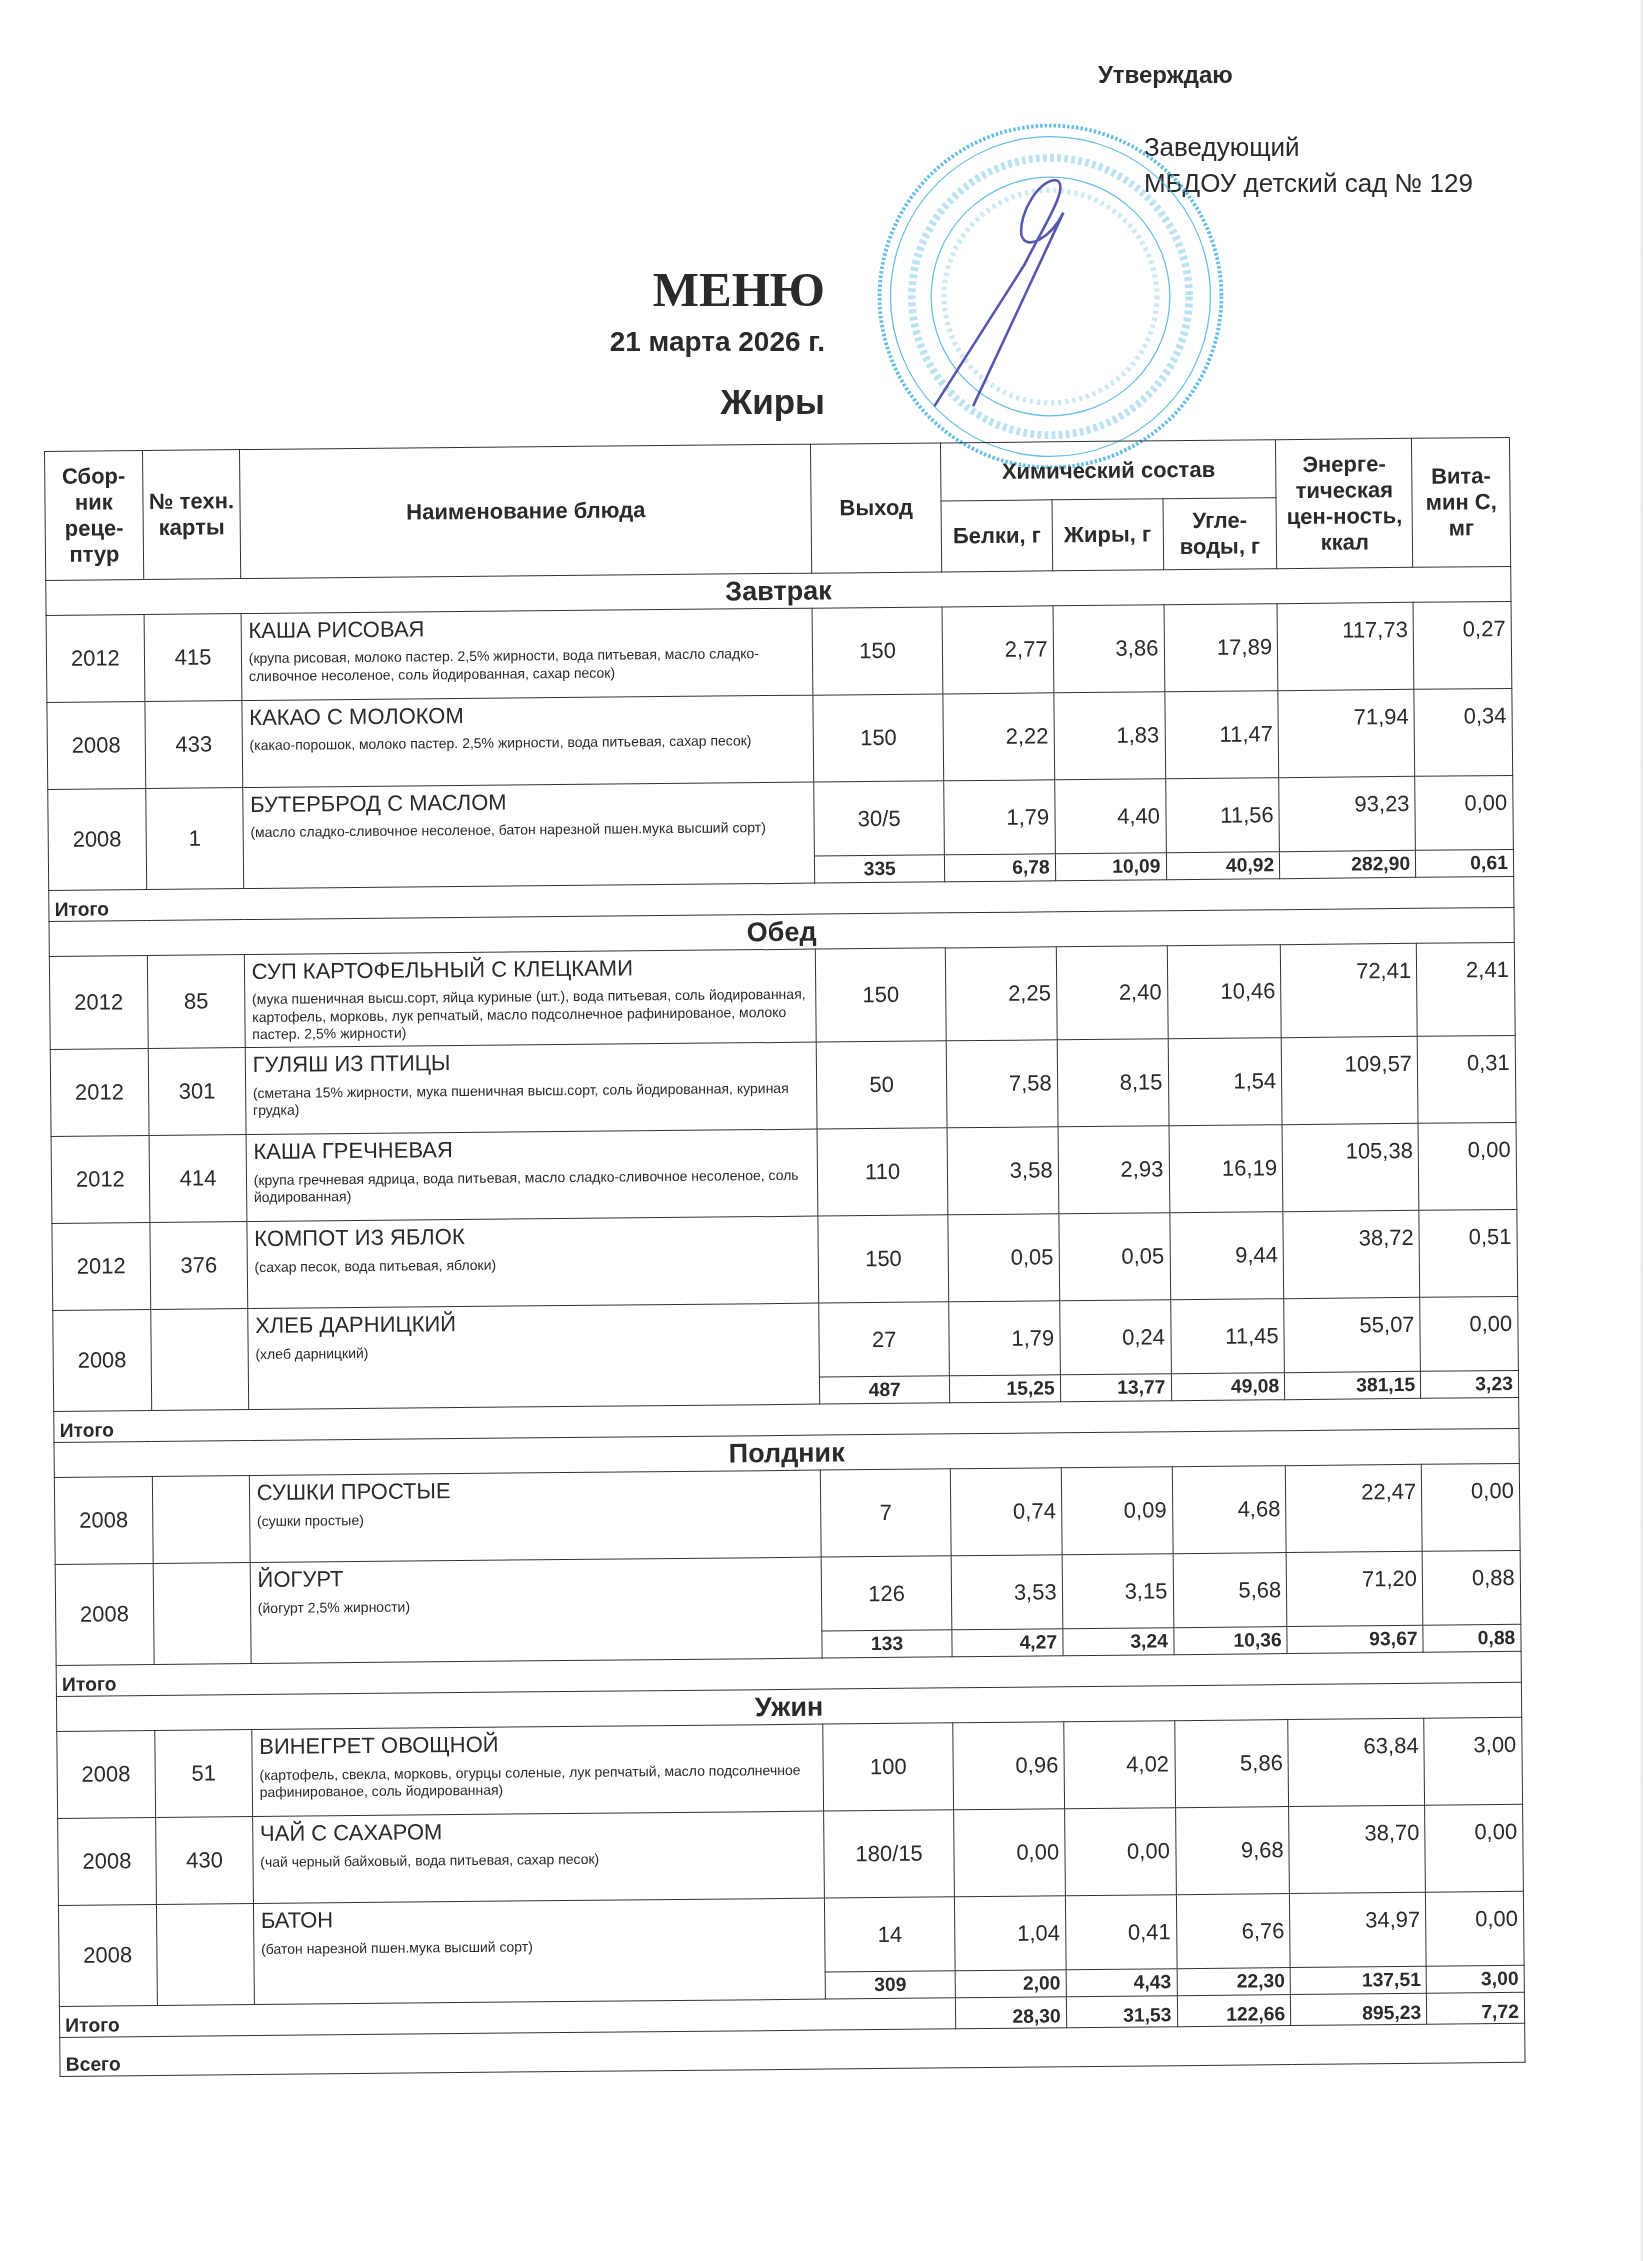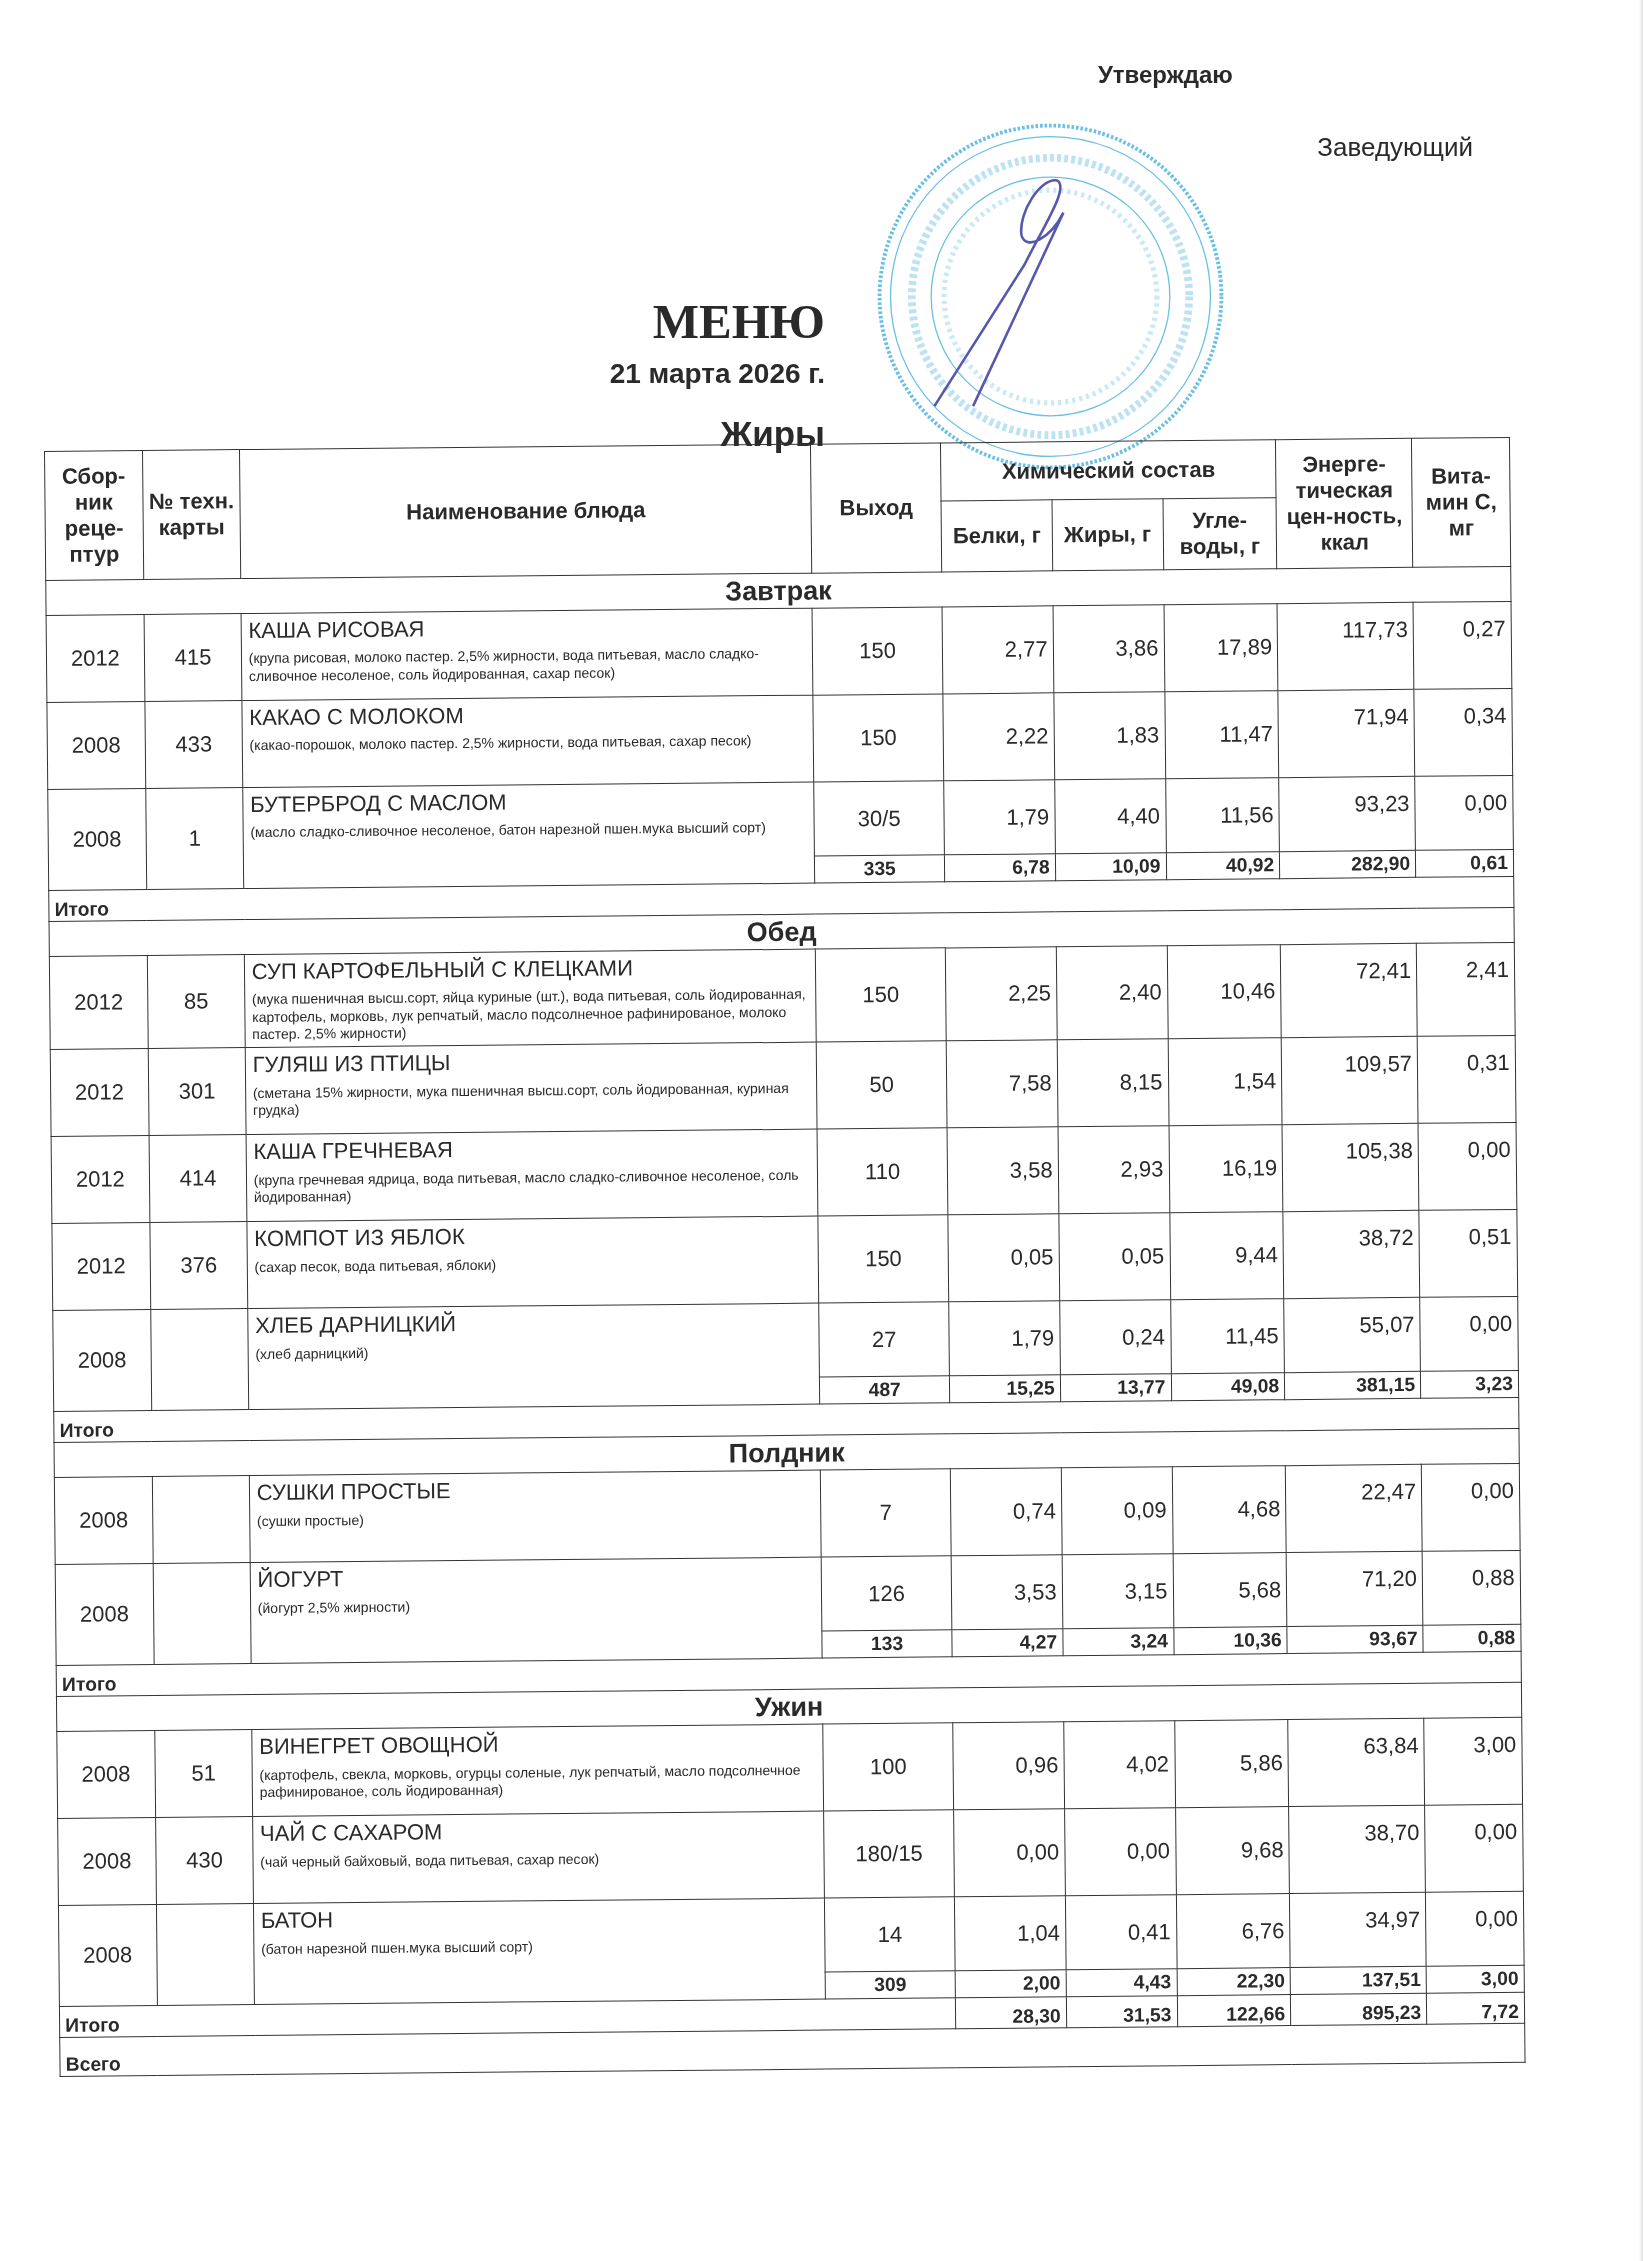--- a/index.html
+++ b/index.html
@@ -20,21 +20,21 @@
 
   
   .stamp { position: absolute; left: 857px; top: 103px; width: 387px; height: 387px; pointer-events: none; opacity: 0.85; }
 
   
   .doc-title { position: absolute; left: 0; width: 1644px; text-align: center; }
   .menu-title { top: 261px; font-family: "Liberation Serif", serif; font-weight: bold; font-size: 49px; left: -819px; }
   .date-title { top: 326px; font-weight: bold; font-size: 28px; left: -819px; }
   .group-title { top: 382px; font-weight: bold; font-size: 35px; left: -819px; }
   .menu-title, .date-title, .group-title { width: 1644px; text-align: right; padding-right: 0; }
-  .menu-title span, .date-title span, .group-title span { display: inline-block; margin-top: 32px; }
+  .menu-title span, .date-title span, .group-title span { display: inline-block; }
 
   
   .table-wrap {
     position: absolute; left: 44px; top: 451px; width: 1466px;
     transform: rotate(-0.55deg); transform-origin: 0 0;
   }
   table.menu { border-collapse: collapse; width: 100%; table-layout: fixed; }
   table.menu td, table.menu th { border: 1.9px solid #333; padding: 0; }
   th { font-weight: bold; font-size: 22px; line-height: 26px; text-align: center; vertical-align: middle; }
   .col-sb { width: 97px; } .col-no { width: 97px; } .col-name { width: 567px; }
@@ -56,20 +56,21 @@
 
 <div class="page">
 
   <div class="scan-edge"></div>
 
   <div class="approve">
     <div class="title">Утверждаю</div>
   </div>
   <div class="approve-right">
     <div>Заведующий</div>
+    <div>МБДОУ детский сад № 129</div>
   </div>
 
   <svg class="stamp" viewBox="0 0 600 600">
     <g fill="none" stroke="#4fb4e0">
       <circle cx="300" cy="300" r="265" stroke-width="6" stroke-dasharray="4 3"></circle>
       <circle cx="300" cy="300" r="248" stroke-width="2"></circle>
       <circle cx="300" cy="300" r="185" stroke-width="2"></circle>
       <circle cx="300" cy="300" r="215" stroke-width="12" stroke-dasharray="6 5" opacity="0.45"></circle>
       <circle cx="300" cy="300" r="165" stroke-width="8" stroke-dasharray="5 6" opacity="0.35"></circle>
     </g>

